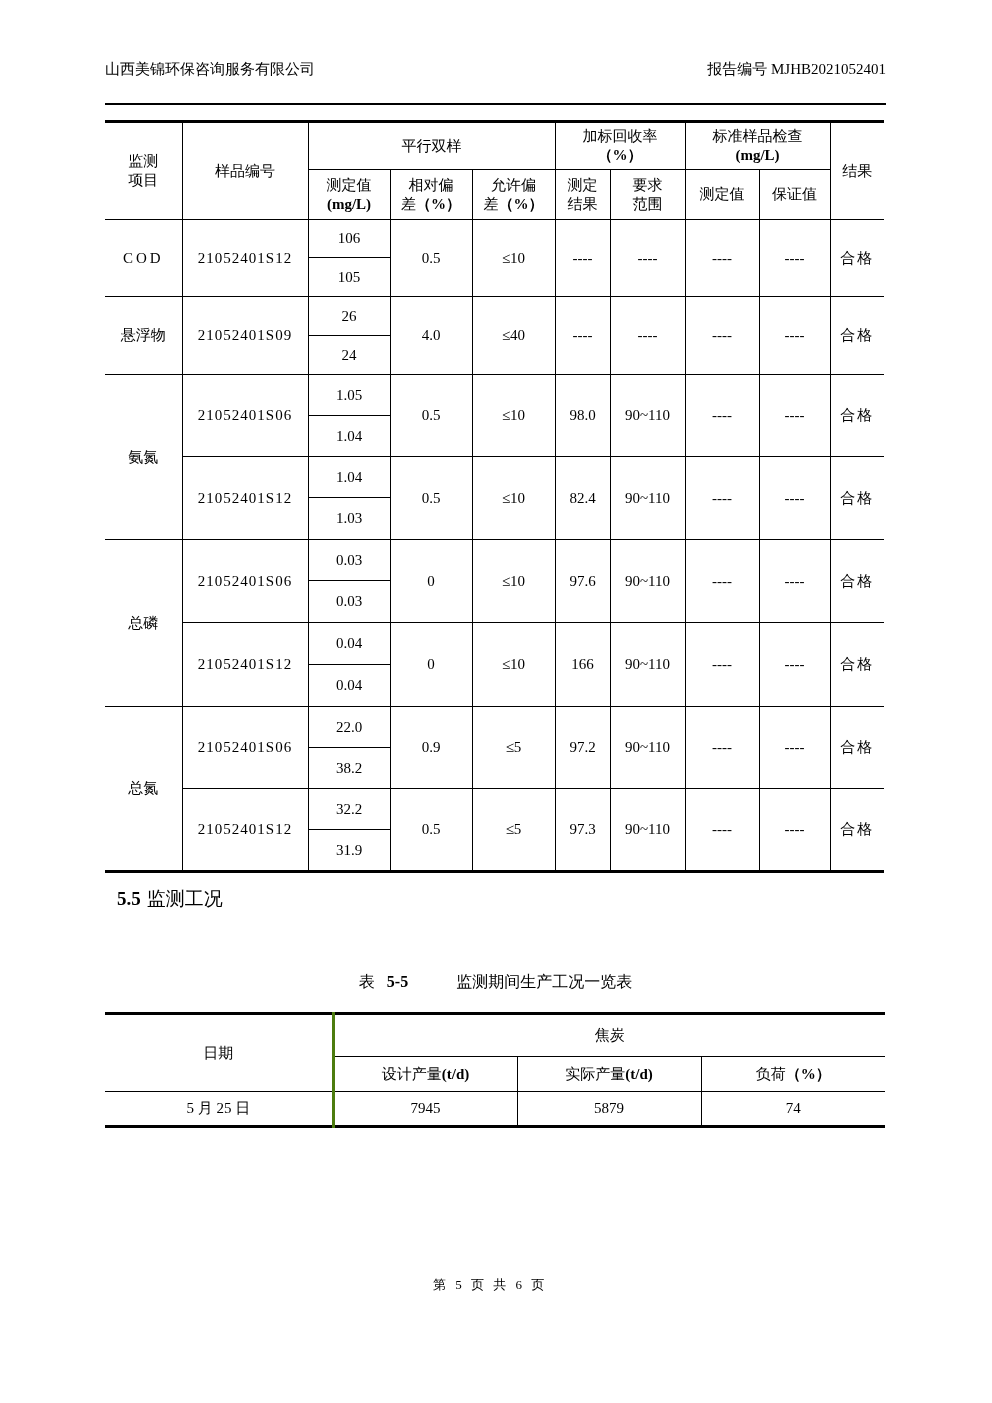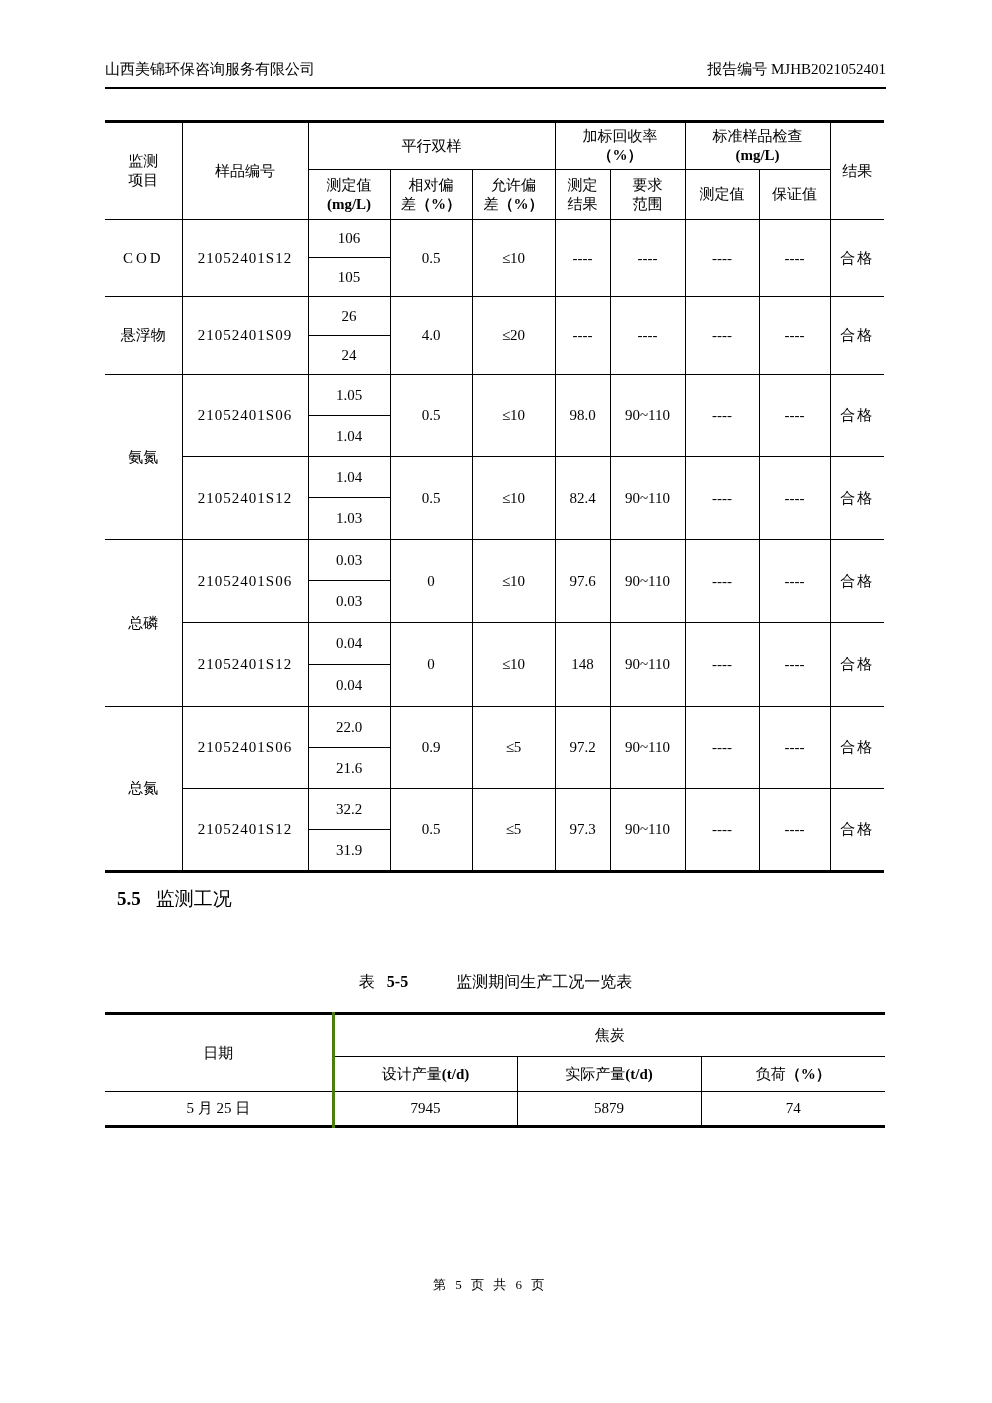--- a/index.html
+++ b/index.html
@@ -8,21 +8,21 @@
     width:992px; height:1403px;
     font-family:"Liberation Serif","DejaVu Serif",serif;
     color:#000;
   }
   .page { position:relative; width:992px; height:1403px; background:#fff; overflow:hidden; }
 
   
   .doc-header {
     position:absolute; left:105px; top:60px; width:781px;
     display:flex; justify-content:space-between; align-items:flex-end;
-    font-size:15px; padding-bottom:8px; border-bottom:2px solid #000;
+    font-size:15px; padding-bottom:24px; border-bottom:2px solid #000;
   }
 
   
   table.qa {
     position:absolute; left:105px; top:120px; width:779px;
     border-collapse:collapse; table-layout:fixed;
     border-top:3px solid #000; border-bottom:3px solid #000;
     border-left:hidden; border-right:hidden;
   }
   table.qa th, table.qa td {
@@ -32,21 +32,21 @@
   }
   .b { font-weight:bold; }
   .cod { letter-spacing:3px; }
   .sid { letter-spacing:1px;font-family:Liberation Serif, serif; }
   .ok  { letter-spacing:2px; }
   tr.rh38{height:38px} tr.rh39{height:39px} tr.rh41{height:41px}
   tr.rh42{height:42px} tr.rh48{height:48px} tr.rh50{height:50px}
 
   
   .sec-head { position:absolute; left:117px; top:886px; font-size:19px; }
-  .sec-head .num { font-weight:bold; margin-right:15px; }
+  .sec-head .num { font-weight:bold; margin-right:6px; }
   .sec-body { position:absolute; left:105px; top:930px; width:781px; font-size:18px; text-indent:55px; }
   .tbl-caption { position:absolute; left:105px; top:972px; width:781px; text-align:center; font-size:16px; }
   .tbl-caption .cap-no { font-weight:bold;margin-left:8px; }
   .tbl-caption .cap-title { margin-left:44px; }
 
   
   table.prod {
     position:absolute; left:105px; top:1012px; width:780px;
     border-collapse:collapse; table-layout:fixed;
     border-top:3px solid #000; border-bottom:3px solid #000;
@@ -142,21 +142,21 @@
     </tr>
     <tr class="rh39">
       <td>105</td>
     </tr>
 
     <tr class="rh39">
       <td rowspan="2">悬浮物</td>
       <td rowspan="2" class="sid">21052401S09</td>
       <td>26</td>
       <td rowspan="2">4.0</td>
-      <td rowspan="2">≤20</td>
+      <td rowspan="2">≤40</td>
       <td rowspan="2">----</td>
       <td rowspan="2">----</td>
       <td rowspan="2">----</td>
       <td rowspan="2">----</td>
       <td rowspan="2" class="ok">合格</td>
     </tr>
     <tr class="rh39">
       <td>24</td>
     </tr>
 
@@ -205,21 +205,21 @@
     </tr>
     <tr class="rh42">
       <td>0.03</td>
     </tr>
 
     <tr class="rh42">
       <td rowspan="2" class="sid">21052401S12</td>
       <td>0.04</td>
       <td rowspan="2">0</td>
       <td rowspan="2">≤10</td>
-      <td rowspan="2">148</td>
+      <td rowspan="2">166</td>
       <td rowspan="2">90~110</td>
       <td rowspan="2">----</td>
       <td rowspan="2">----</td>
       <td rowspan="2" class="ok">合格</td>
     </tr>
     <tr class="rh42">
       <td>0.04</td>
     </tr>
 
     <tr class="rh41">
@@ -228,21 +228,21 @@
       <td>22.0</td>
       <td rowspan="2">0.9</td>
       <td rowspan="2">≤5</td>
       <td rowspan="2">97.2</td>
       <td rowspan="2">90~110</td>
       <td rowspan="2">----</td>
       <td rowspan="2">----</td>
       <td rowspan="2" class="ok">合格</td>
     </tr>
     <tr class="rh41">
-      <td>21.6</td>
+      <td>38.2</td>
     </tr>
 
     <tr class="rh41">
       <td rowspan="2" class="sid">21052401S12</td>
       <td>32.2</td>
       <td rowspan="2">0.5</td>
       <td rowspan="2">≤5</td>
       <td rowspan="2">97.3</td>
       <td rowspan="2">90~110</td>
       <td rowspan="2">----</td>

